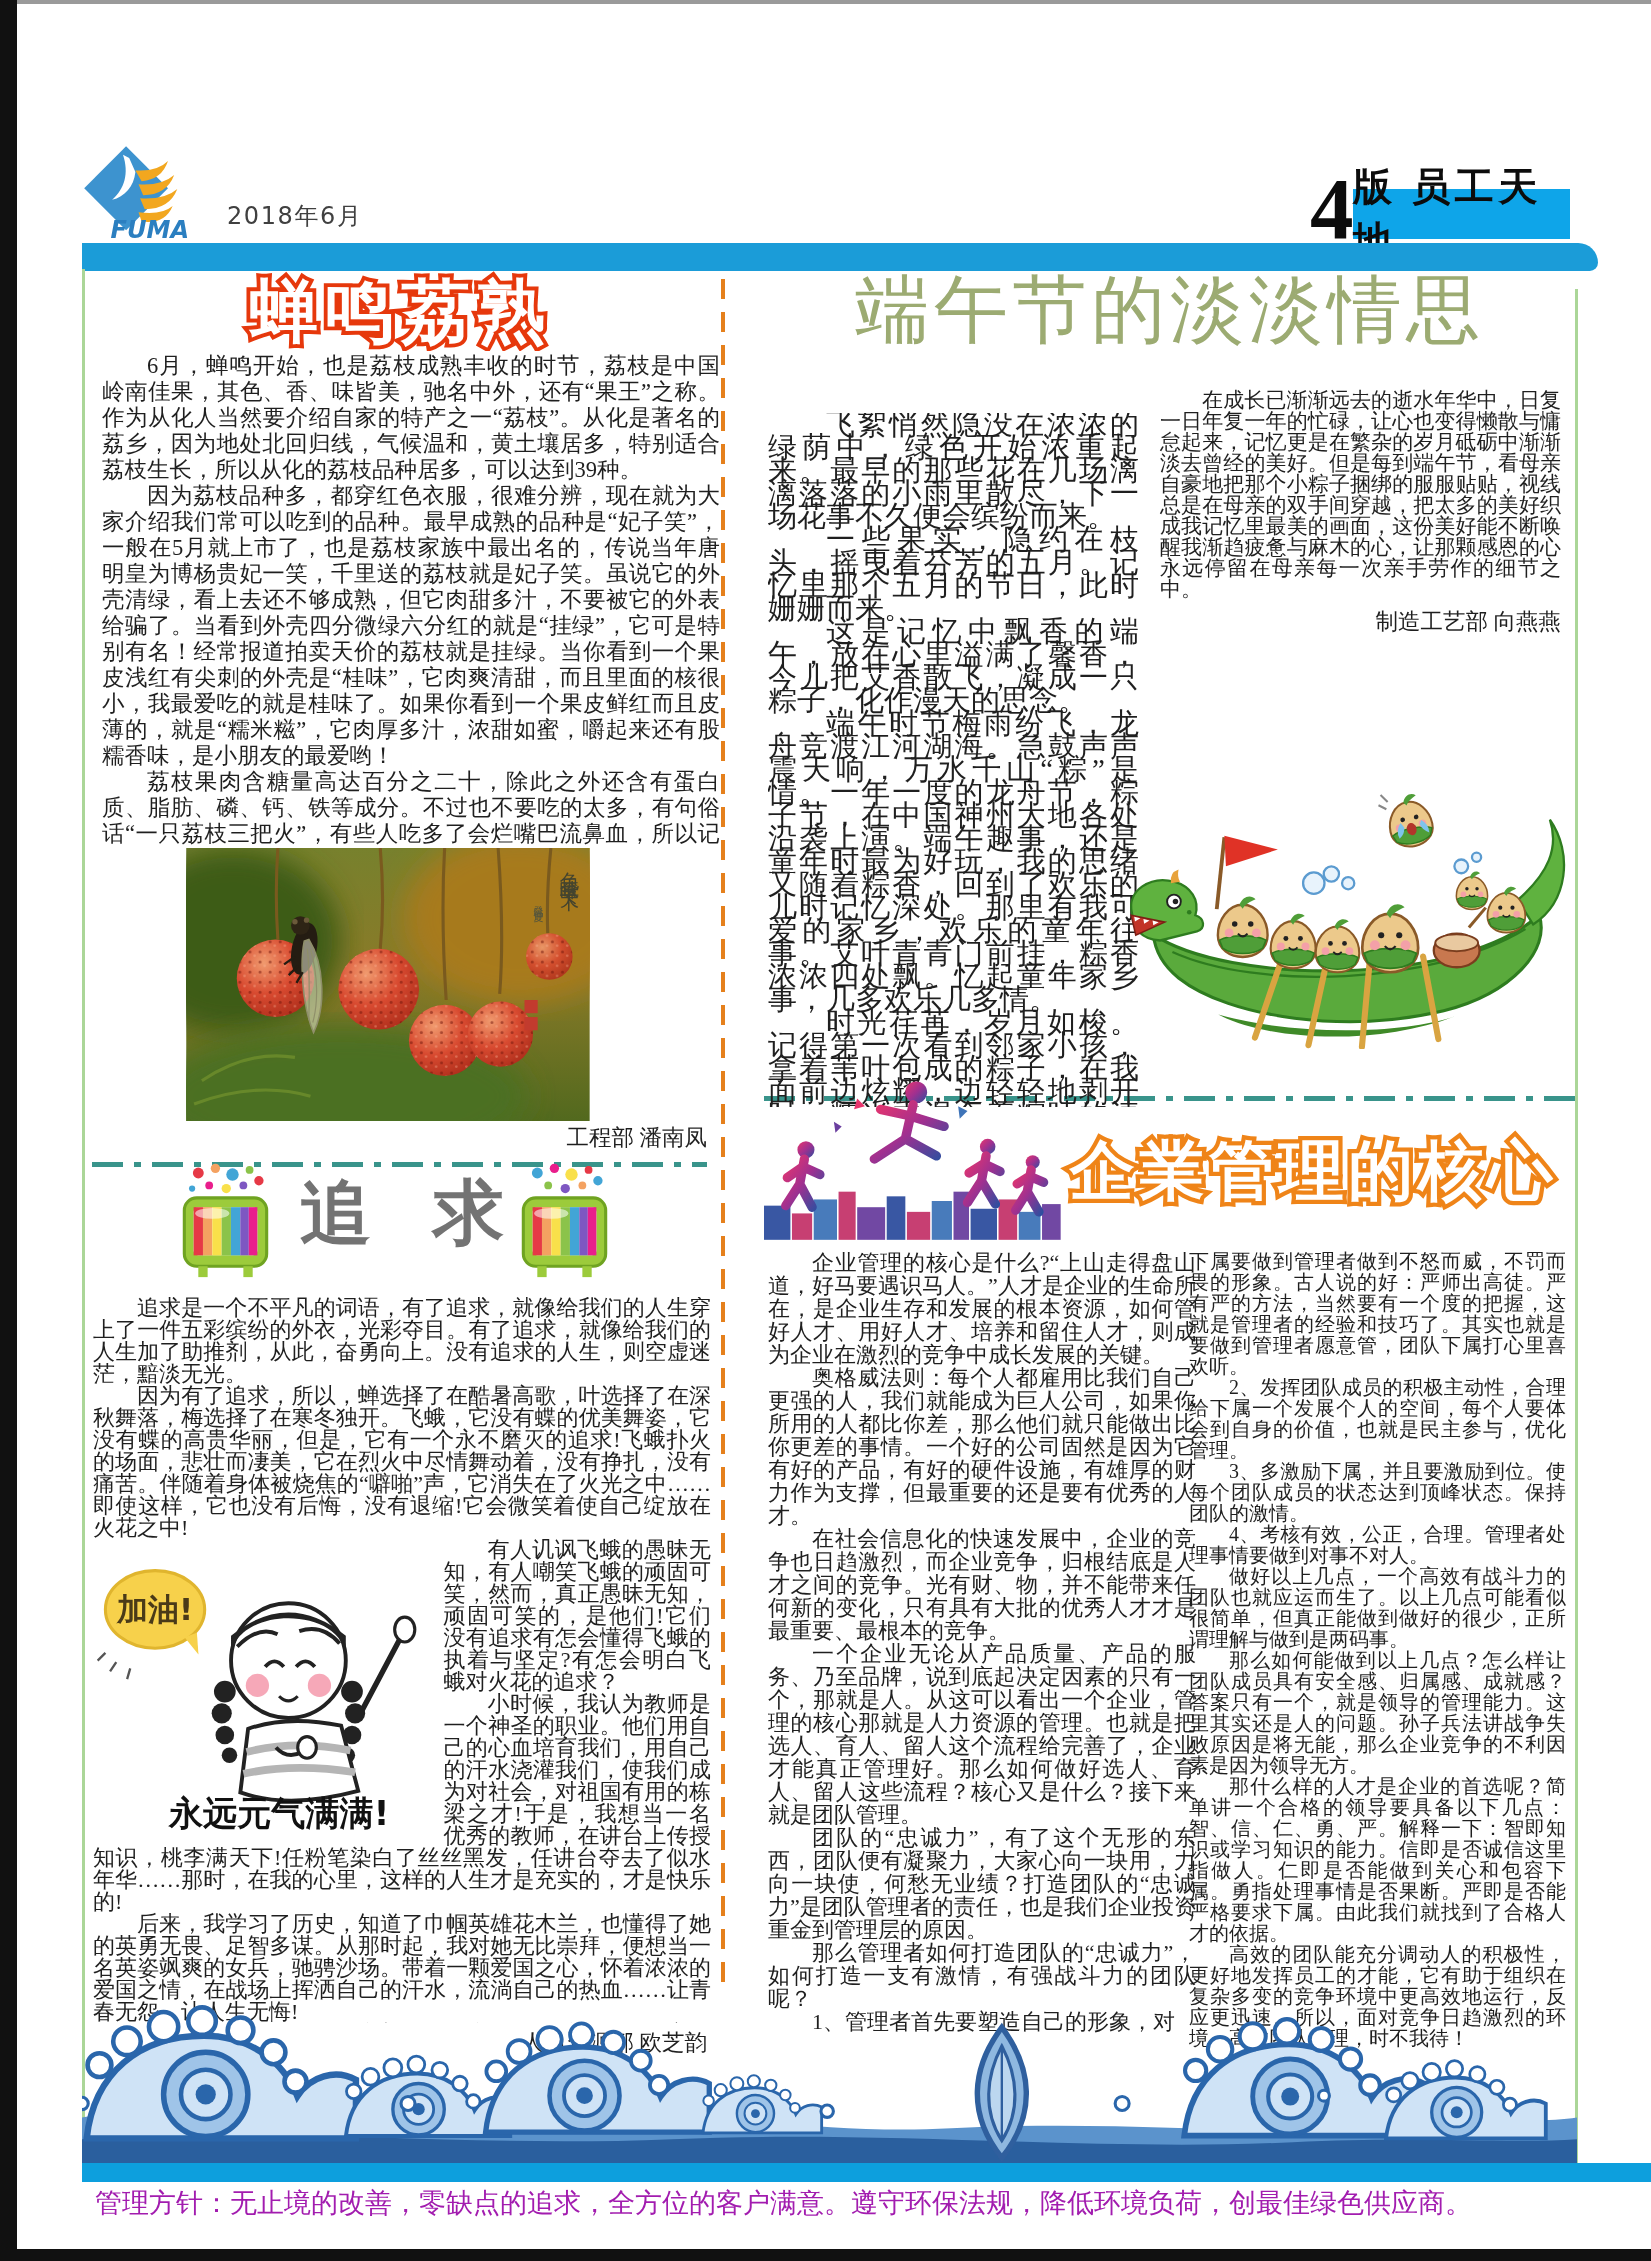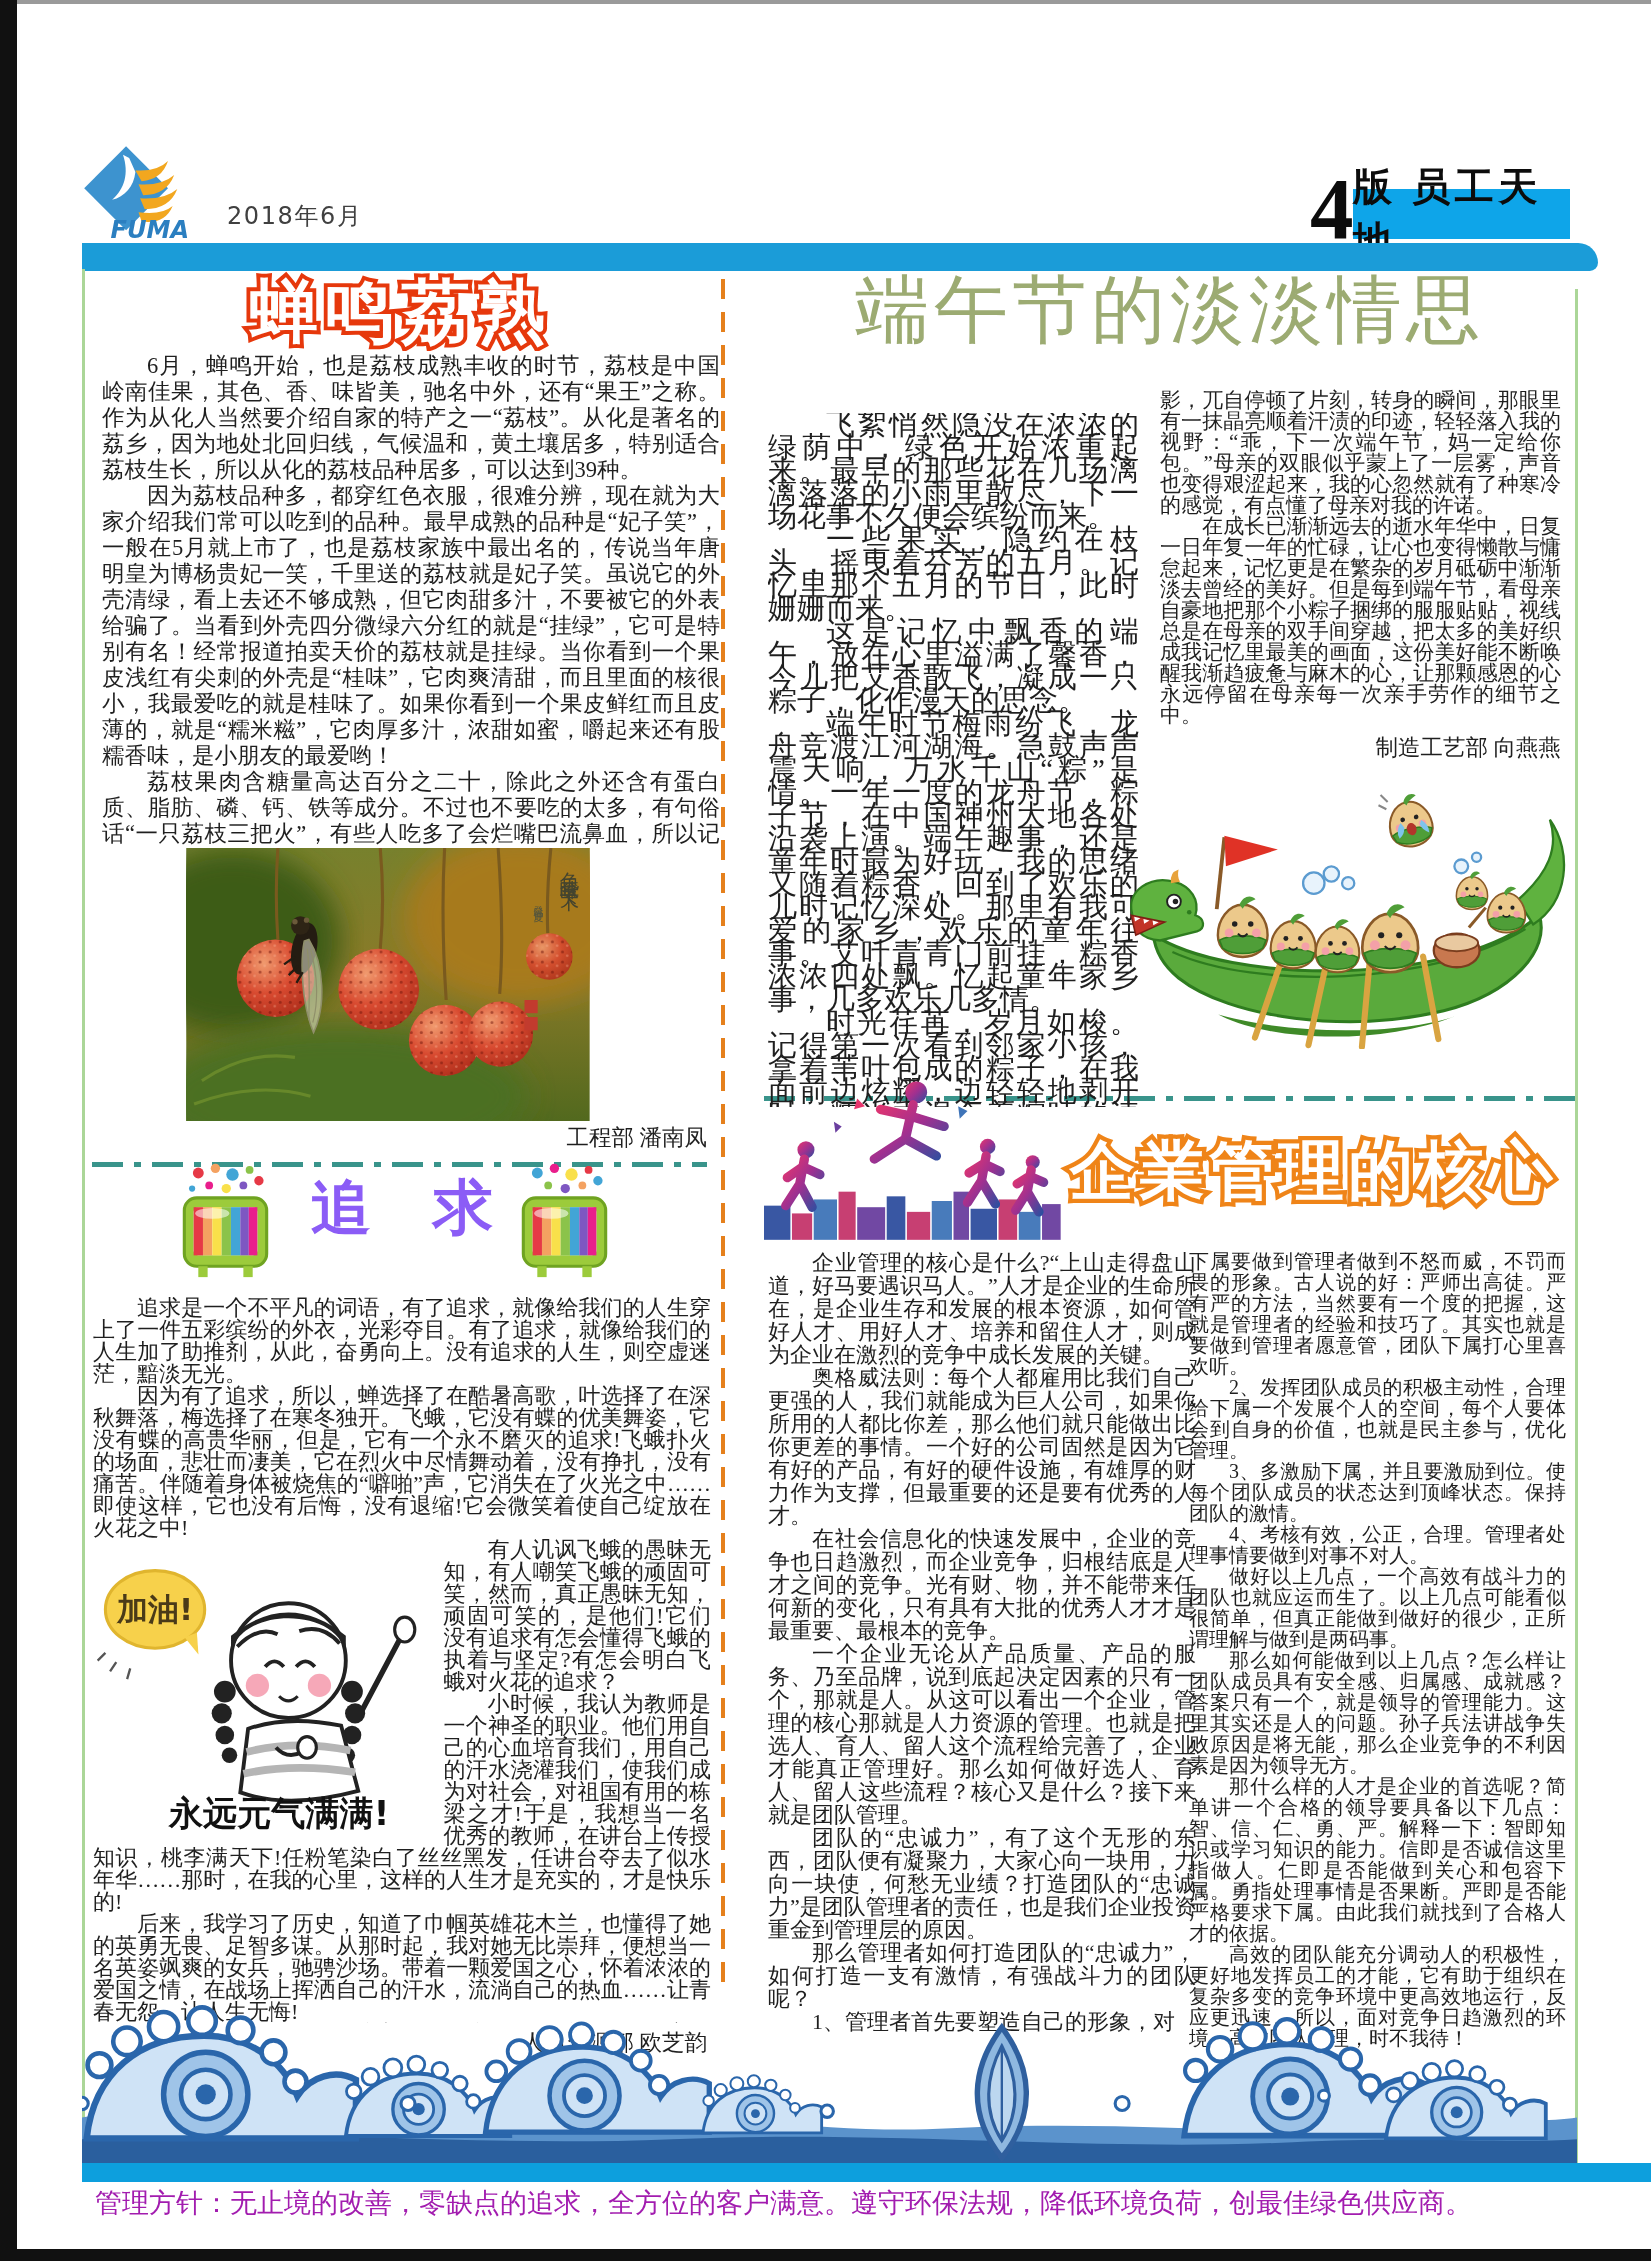--- a/index.html
+++ b/index.html
@@ -28,21 +28,21 @@
   .teal-right{left:764px;top:1096px;width:812px;}
   
   .a1-text{left:93px;top:353px;width:618px;height:494px;font-size:22.5px;line-height:26px;text-align:justify;overflow:hidden;margin-left:9px;}
   .a1-text p,.cols p{margin:0;text-indent:2em;}
   .byline{font-size:22.5px;text-align:right;color:#1f1f1f;}
   .a1-byline{left:404px;top:1122px;width:303px;}
   .a2-title{left:764px;top:273px;width:812px;text-align:center;font-size:74px;color:#9cab72;letter-spacing:4.7px;line-height:1;}
   .a2c1{left:768px;top:390px;width:371px;height:694px;font-size:29px;line-height:23px;text-align:justify;overflow:hidden;margin-top:23px;}
   .a2c2{left:1160px;top:390px;width:401px;font-size:21px;line-height:21px;text-align:justify;}
   .a2c2 .byline{margin-top:11px;}
-  .pursuit-title{left:93px;top:1178px;width:618px;text-align:center;font-size:60px;font-weight:bold;color:#8b5cf6;letter-spacing:62px;text-indent:62px;line-height:1;}
+  .pursuit-title{left:93px;top:1178px;width:618px;text-align:center;font-size:71px;font-weight:bold;color:#737373;letter-spacing:62px;text-indent:62px;line-height:1;}
   .pursuit-text{left:93px;top:1297px;width:618px;height:726px;font-size:22px;line-height:22px;text-align:justify;overflow:hidden;}
   .pursuit-text p{margin:0;text-indent:2em;}
   .sticker{float:left;width:335px;height:289px;margin:4.7px 15.5px 3.1px 0;}
   .pursuit-byline{left:404px;top:2027px;width:303px;}
   .a4c1{left:739px;top:1251px;width:428px;height:810px;font-size:22px;line-height:23px;text-align:justify;overflow:hidden;margin-left:29px;}
   .a4c2{left:1189px;top:1251px;width:377px;height:812px;font-size:20px;line-height:21px;text-align:justify;overflow:hidden;}
   .noindent{text-indent:0 !important;}
   
   .photo{left:186px;top:848px;width:404px;height:273px;}
   .calli{position:absolute;right:11px;top:7.8px;writing-mode:vertical-rl;font-size:19.4px;color:#44442f;letter-spacing:4.7px;line-height:1;}
@@ -160,21 +160,20 @@
 
 <div class="abs a2-title">端午节的淡淡情思</div>
 <div class="abs a2c1 cols">
   <p>飞絮悄然隐没在浓浓的绿荫中，绿色开始浓重起来。最早的那些花在几场漓漓落落的小雨里散尽，下一场花事不久便会缤纷而来。</p>
   <p>一些果实，隐约在枝头，摇曳着芬芳的五月。记忆里那个五月的节日，此时姗姗而来。</p>
   <p>这是记忆中飘香的端午，放在心里溢满了馨香，今儿把艾香散飞，凝成一只粽子，化作漫天的思念。</p>
   <p>端午时节梅雨纷飞，龙舟竞渡江河湖海。急鼓声声震天响，万水千山“粽”是情。一年一度的龙舟节，粽子节，在中国神州大地各处沿袭上演。端午趣事，还是童年时最为好玩，我的思绪又随着粽香，回到了欢乐的儿时记忆深处。那里有我可爱的家乡，欢乐的童年往事。艾叶青青门前挂，粽香浓浓四处飘。忆起童年家乡事，几多欢乐几多情。</p>
   <p>时光荏苒，岁月如梭。记得第一次看到邻家小孩，拿着苇叶包成的粽子，在我面前边炫耀，边轻轻地剥开时，糯米香混合着粽叶的清香，瞬间裹挟了我不能自抑的馋念，很想尝尝那粽到底啥味？回家后我不顾正在灶台边忙碌的母亲，自顾嚷嚷起来：“妈，我也要吃粽子。”母亲的背</p>
 </div>
 <div class="abs a2c2 cols">
-  <p class="noindent">影，兀自停顿了片刻，转身的瞬间，那眼里有一抹晶亮顺着汗渍的印迹，轻轻落入我的视野：“乖，下一次端午节，妈一定给你包。”母亲的双眼似乎蒙上了一层雾，声音也变得艰涩起来，我的心忽然就有了种寒冷的感觉，有点懂了母亲对我的许诺。</p>
   <p>在成长已渐渐远去的逝水年华中，日复一日年复一年的忙碌，让心也变得懒散与慵怠起来，记忆更是在繁杂的岁月砥砺中渐渐淡去曾经的美好。但是每到端午节，看母亲自豪地把那个小粽子捆绑的服服贴贴，视线总是在母亲的双手间穿越，把太多的美好织成我记忆里最美的画面，这份美好能不断唤醒我渐趋疲惫与麻木的心，让那颗感恩的心永远停留在母亲每一次亲手劳作的细节之中。</p>
   <div class="byline">制造工艺部 向燕燕</div>
 </div>
 
 <svg class="abs boat" viewBox="0 0 590 335">
   <defs>
     <g id="zz">
       <path d="M0,-34 C18,-34 31,-15 31,4 C31,22 15,31 0,31 C-15,31 -31,22 -31,4 C-31,-15 -18,-34 0,-34 Z" fill="#ecc98b" stroke="#8a5a28" stroke-width="3"></path>
       <path d="M-29,10 C-16,3 16,3 29,10 L25,20 C12,29 -12,29 -25,20 Z" fill="#4f9e38" stroke="#2e7c1f" stroke-width="2"></path>
       <path d="M-4,-34 C0,-45 10,-47 16,-41 C9,-38 2,-34 0,-29 Z" fill="#4f9e38"></path>

